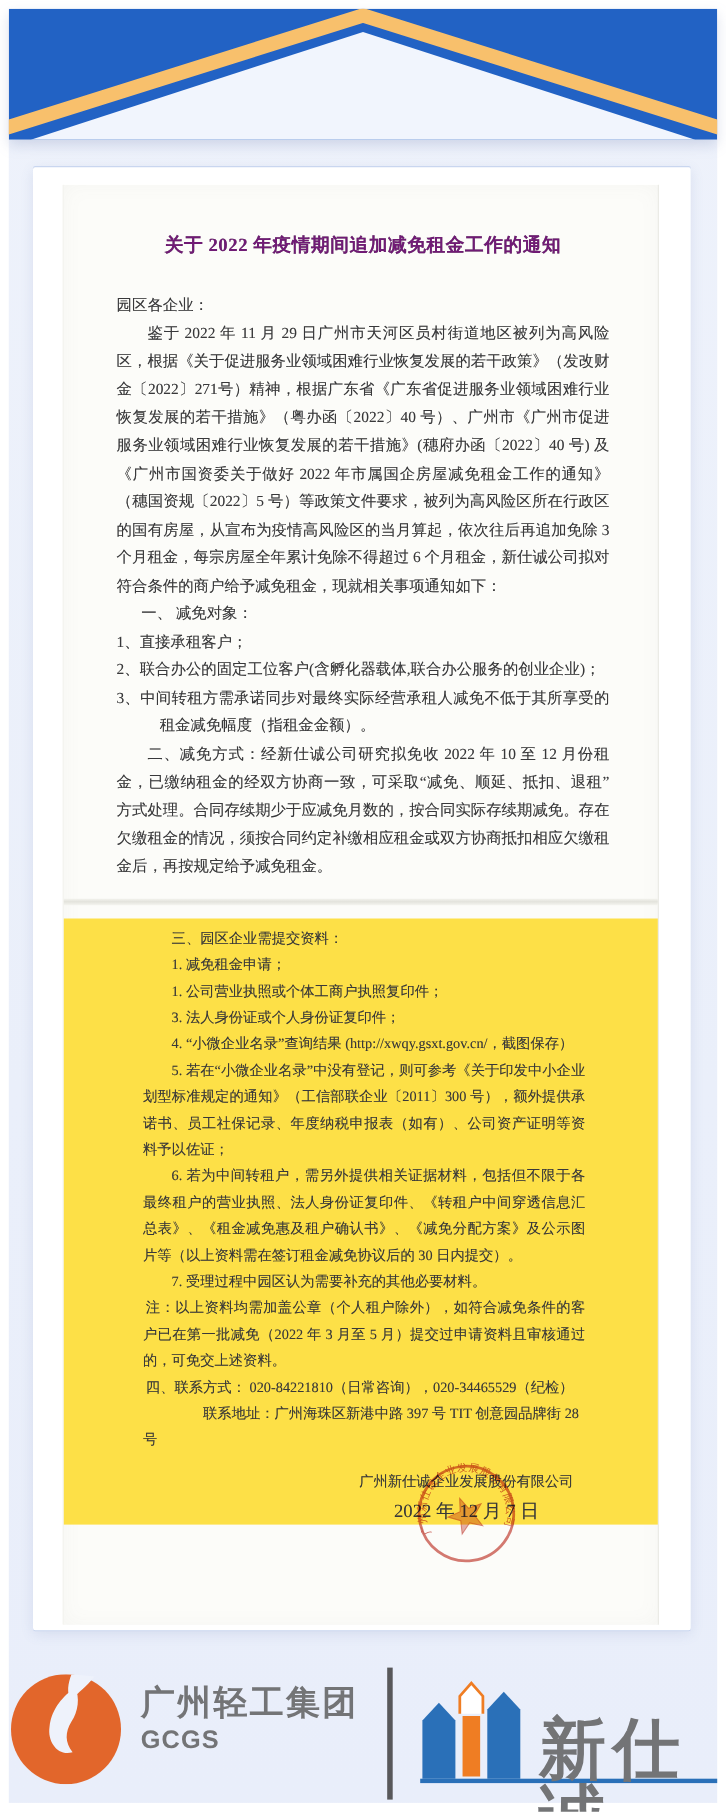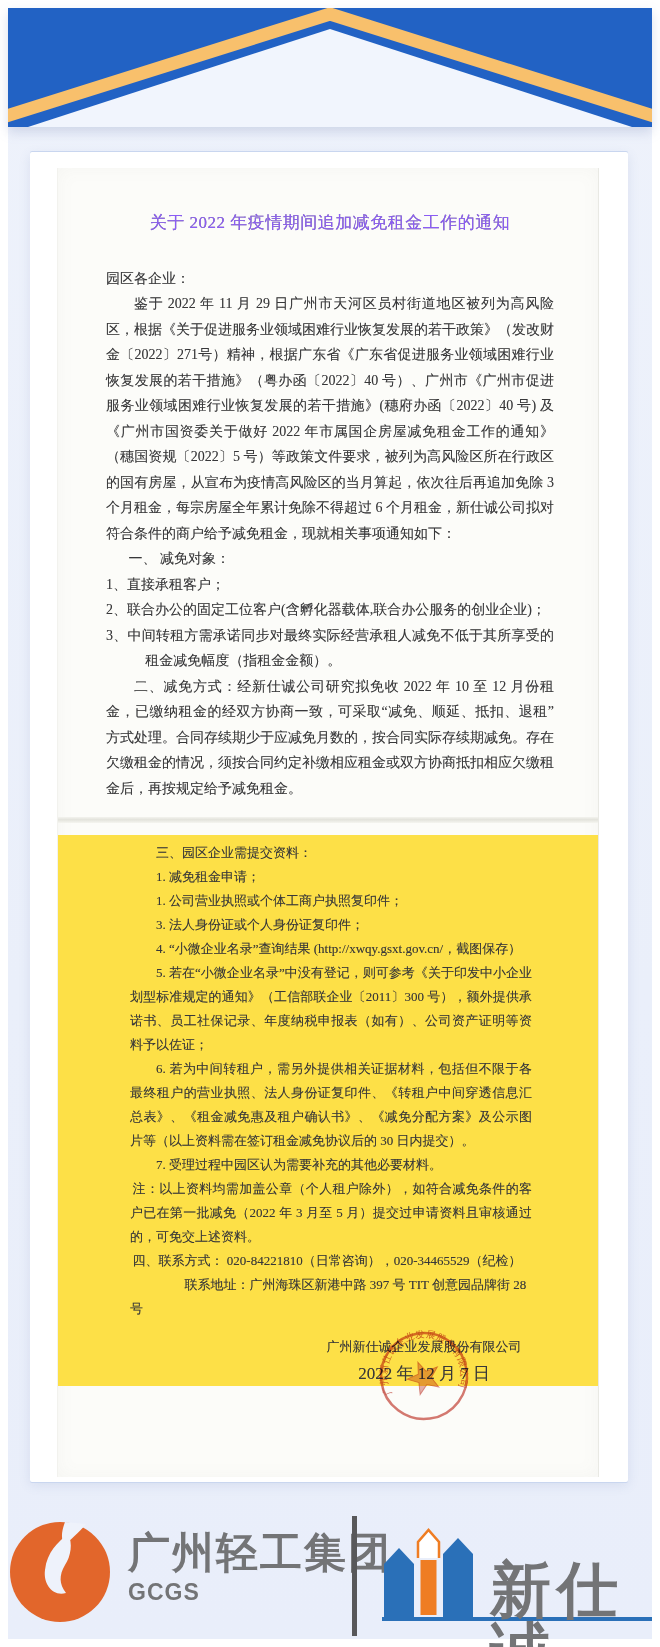--- a/index.html
+++ b/index.html
@@ -25,22 +25,22 @@
     position:absolute;left:27px;top:16px;width:540px;height:1309px;
     background:#fcfcf9;
     border-right:1px solid #e9e9e4;border-left:1px solid #f2f2ee;
     box-shadow:inset 0 0 18px rgba(120,120,110,.05);
     color:#38383a;
   }
   .page1{padding:40px 44px 0 48px;font-size:14px;line-height:25.5px;}
   .page2{padding:6px 66px 0 72px;font-size:13px;line-height:24px;background:#fde047;}
   .paper p{margin:0;text-shadow:0 0 .4px rgba(40,40,40,.35);}
   .title{
-    margin:2px 0 30px 0;text-align:center;font-size:17px;font-weight:400;
-    color:#8b5cf6;letter-spacing:.5px;text-shadow:0 0 .5px rgba(0,0,0,.5);
+    margin:2px 0 30px 0;text-align:center;font-size:17px;font-weight:700;
+    color:#701a75;letter-spacing:.5px;text-shadow:0 0 .5px rgba(0,0,0,.5);
   }
   .just{text-align:justify;}
   .ind2{text-indent:2em;}
   .ind16{text-indent:1.6em;}
   .ind36{text-indent:3.4em;}
   .ind42{text-indent:4.2em;}
   .ind02{text-indent:.2em;}
   .hang{padding-left:2.8em;text-indent:-2.8em;}
   .seam{
     height:6px;margin:16px 0 12px 0;
@@ -51,21 +51,21 @@
   .sig-date{font-size:17px;margin-top:3px;text-shadow:0 0 .4px rgba(40,40,40,.35);}
   .seal{
     position:absolute;left:319px;top:1161px;width:94px;height:94px;
     opacity:.85;mix-blend-mode:multiply;transform:rotate(-8deg);
   }
   
   .footer{position:absolute;left:0;top:1474px;width:644px;height:157px;}
   .gcgs-mark{position:absolute;left:2px;top:40px;width:100px;height:100px;}
   .gcgs-text{position:absolute;left:120px;top:50px;color:#737476;
     font-family:"Liberation Sans","DejaVu Sans",sans-serif;font-weight:700;line-height:1;}
-  .gcgs-name{font-size:42px;letter-spacing:2px;}
+  .gcgs-name{font-size:31px;letter-spacing:2px;}
   .gcgs-abbr{font-size:23px;margin-top:7px;letter-spacing:1px;}
   .footer-divider{position:absolute;left:344px;top:34px;width:5px;height:120px;background:#58585a;}
   .xsc-mark{position:absolute;left:374px;top:42px;width:93px;height:95px;}
   .xsc-underline{position:absolute;left:374px;top:135px;width:270px;height:4px;background:#2a70b8;}
   .xsc-name{position:absolute;left:482px;top:78px;color:#737476;
     font-family:"Liberation Sans","DejaVu Sans",sans-serif;font-weight:700;
     font-size:61px;letter-spacing:6px;line-height:1;}
 </style>
 </head>
 <body>

